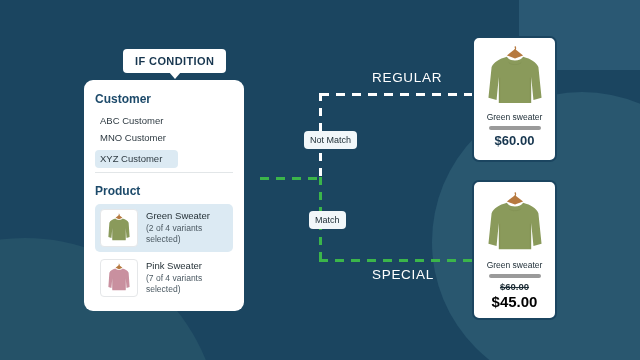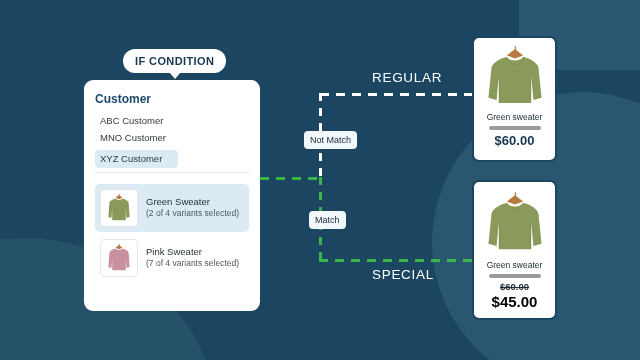--- a/index.html
+++ b/index.html
@@ -54,41 +54,41 @@
   #if-condition {
     position: absolute;
     left: 123px;
     top: 49px;
     background: #ffffff;
     color: #17364f;
     font-size: 11px;
     font-weight: bold;
     letter-spacing: 0.4px;
     padding: 6px 12px 6px 12px;
-    border-radius: 12px;
+    border-radius: 4px;
     z-index: 6;
     white-space: nowrap;
   }
   #if-condition .tail {
     position: absolute;
     left: 50%;
     bottom: -6px;
     margin-left: -6px;
     width: 0; height: 0;
     border-left: 6px solid transparent;
     border-right: 6px solid transparent;
     border-top: 7px solid #ffffff;
   }
 
   
   #condition-panel {
     position: absolute;
     left: 84px;
     top: 80px;
-    width: 176px;
+    width: 160px;
     height: 231px;
     background: #ffffff;
     border-radius: 9px;
     z-index: 5;
     padding: 12px 11px 0 11px;
   }
   .section-title {
     color: #1d4a6a;
     font-size: 12px;
     font-weight: bold;
@@ -250,20 +250,21 @@
     <div class="cust-item">
       <span>MNO Customer</span>
     </div>
     <div class="cust-item selected">
       <span>XYZ Customer</span>
     </div>
   </div>
 
   <div class="panel-divider"></div>
 
+  <div class="section-title">Product</div>
 
   <div class="prod-item selected">
     <div class="thumb">
       <svg class="sw" viewBox="0 0 40 40">
         <path d="M20 5.5 L16.2 8.6 L20 10.2 L23.8 8.6 Z" fill="#b6793f"></path>
         <path d="M20 4.2 a2.6 2.6 0 0 1 0 2.6" stroke="#b6793f" stroke-width="0.9" fill="none"></path>
         <path d="M16 9.5 C12.5 10.6 10.3 12 9.3 14.2 L8.2 30 L11.6 31 L12.6 19.5
                  L12.6 33.5 L27.4 33.5 L27.4 19.5 L28.4 31 L31.8 30 L30.7 14.2
                  C29.7 12 27.5 10.6 24 9.5 C23 11.6 17 11.6 16 9.5 Z" fill="#8a9a5b"></path>
         <path d="M13 20 L13 33" stroke="#7a8a4f" stroke-width="0.6" opacity="0.6"></path>

